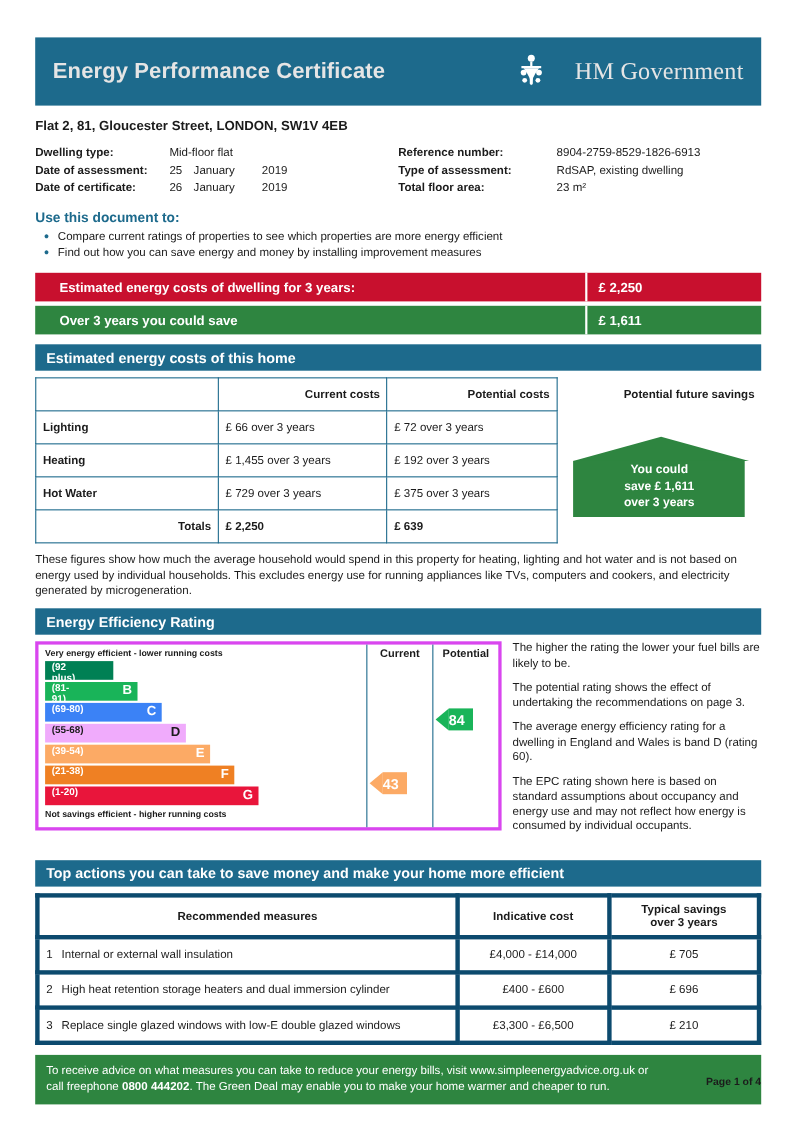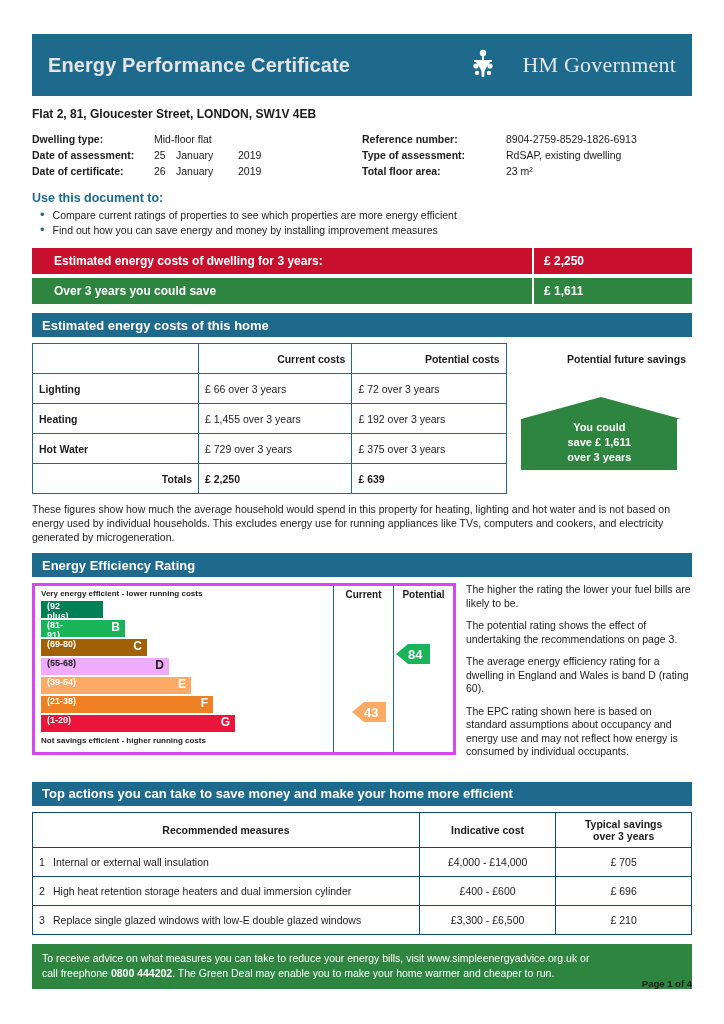--- a/index.html
+++ b/index.html
@@ -257,21 +257,21 @@
   .eer-right p { margin: 0 0 9px 0; }
 
   
   table.actions {
     width: 100%;
     border-collapse: collapse;
     font-size: 10.5px;
     margin-top: 6px;
   }
   table.actions th, table.actions td {
-    border: 1px solid #0c4a6e;
+    border: 4px solid #0c4a6e;
     padding: 5px 6px;
     height: 18px;
     vertical-align: middle;
   }
   table.actions th { font-weight: bold; text-align: center; }
   .a-meas { width: 400px; text-align: left; }
   .a-cost { width: 130px; text-align: center; }
   .a-sav { width: 130px; text-align: center; }
   .a-num { display: inline-block; width: 14px; }
 
@@ -434,21 +434,21 @@
             <span class="letter">A</span>
           </div>
         </div>
         <div class="band-row">
           <div class="band" style="width:84px;background:#19b459">
             <span>(81-91)</span>
             <span class="letter">B</span>
           </div>
         </div>
         <div class="band-row">
-          <div class="band" style="width:106px;background:#a16207">
+          <div class="band" style="width:106px;background:#3b82f6">
             <span>(69-80)</span>
             <span class="letter">C</span>
           </div>
         </div>
         <div class="band-row">
           <div class="band" style="width:128px;background:#f0abfc;color:#1b1b1b">
             <span>(55-68)</span>
             <span class="letter">D</span>
           </div>
         </div>
@@ -470,21 +470,21 @@
             <span class="letter">G</span>
           </div>
         </div>
       </div>
 
       <div class="eer-caption-bot">Not savings efficient - higher running costs</div>
 
       <div class="eer-cols">
         <div class="eer-col">
           <div class="eer-col-head">Current</div>
-          <div class="ptr" style="top:116px;left:18px">
+          <div class="ptr" style="top:116px;left:2px">
             <div class="tri" style="border-right:12px solid #fcaa65"></div>
             <div class="val" style="background:#fcaa65">43</div>
           </div>
         </div>
         <div class="eer-col">
           <div class="eer-col-head">Potential</div>
           <div class="ptr" style="top:58px;left:2px">
             <div class="tri" style="border-right:12px solid #19b459"></div>
             <div class="val" style="background:#19b459">84</div>
           </div>

